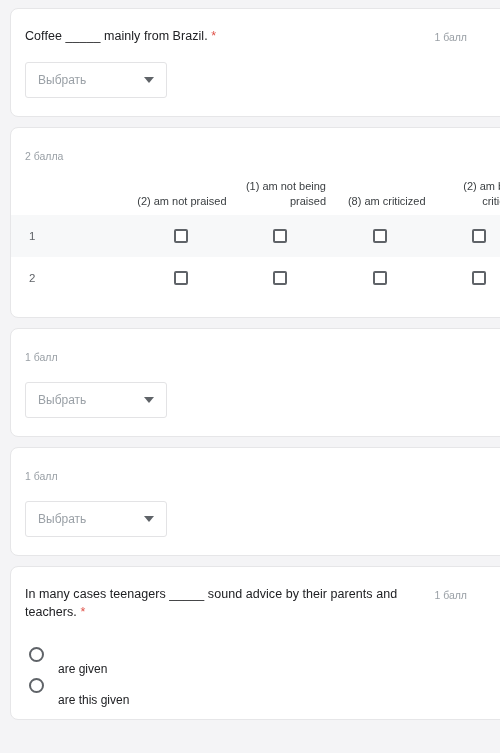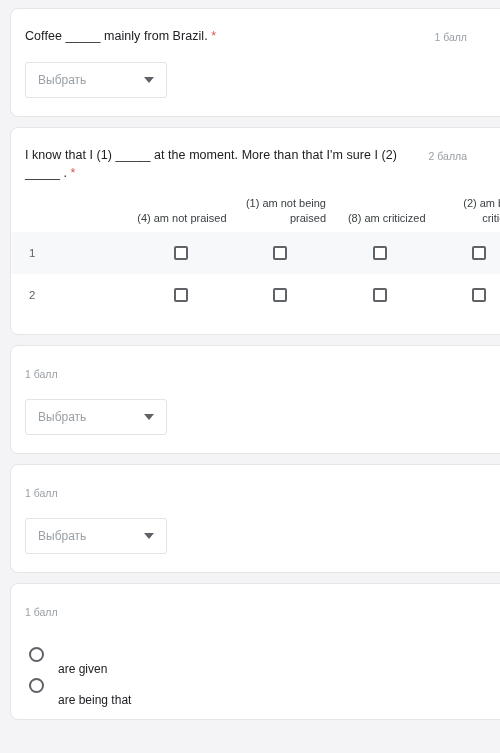--- a/index.html
+++ b/index.html
@@ -161,28 +161,27 @@
       <div class="points">1 балл</div>
     </div>
     <div class="select-box">
       <span class="select-label">Выбрать</span>
       <span class="caret"></span>
     </div>
   </div>
 
   <div class="card">
     <div class="q-row">
-      <div class="q-text"><span>I know that I (1) _____ at the moment. More than that I'm sure I (2) _____ .</span> <span class="req">*</span></div>
       <div class="points">2 балла</div>
     </div>
 
     <div class="grid">
       <div class="grid-head">
         <div class="col-head-label"></div>
-        <div class="col">(4) am not praised</div>
+        <div class="col">(2) am not praised</div>
         <div class="col">(1) am not being praised</div>
         <div class="col">(8) am criticized</div>
         <div class="col">(2) am being criticized</div>
       </div>
 
       <div class="grid-row striped">
         <div class="col-label">1</div>
         <div class="cell">
             <span class="cbox"></span>
           </div>
@@ -230,27 +229,28 @@
       <div class="points">1 балл</div>
     </div>
     <div class="select-box">
       <span class="select-label">Выбрать</span>
       <span class="caret"></span>
     </div>
   </div>
 
   <div class="card">
     <div class="q-row">
+      <div class="q-text"><span>In many cases teenagers _____ sound advice by their parents and teachers.</span> <span class="req">*</span></div>
       <div class="points">1 балл</div>
     </div>
     <div class="radio-list">
       <div class="radio-item">
         <span class="radio"></span>
         <span class="radio-label">are given</span>
       </div>
       <div class="radio-item">
         <span class="radio"></span>
-        <span class="radio-label">are being that</span>
+        <span class="radio-label">are this given</span>
       </div>
     </div>
   </div>
 
 </div>
 
 </body></html>

